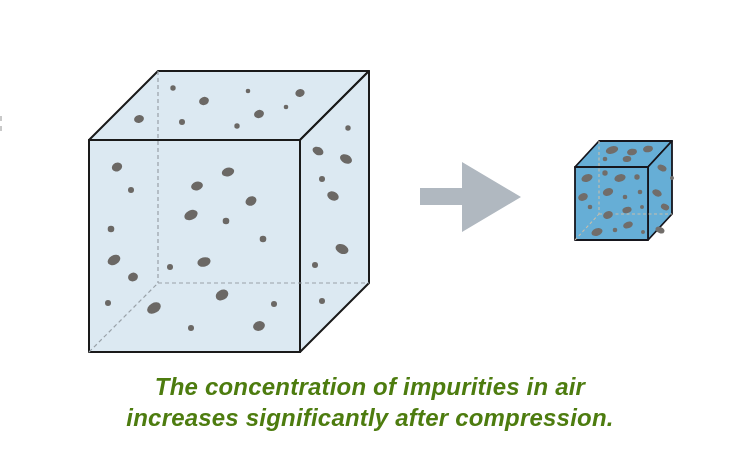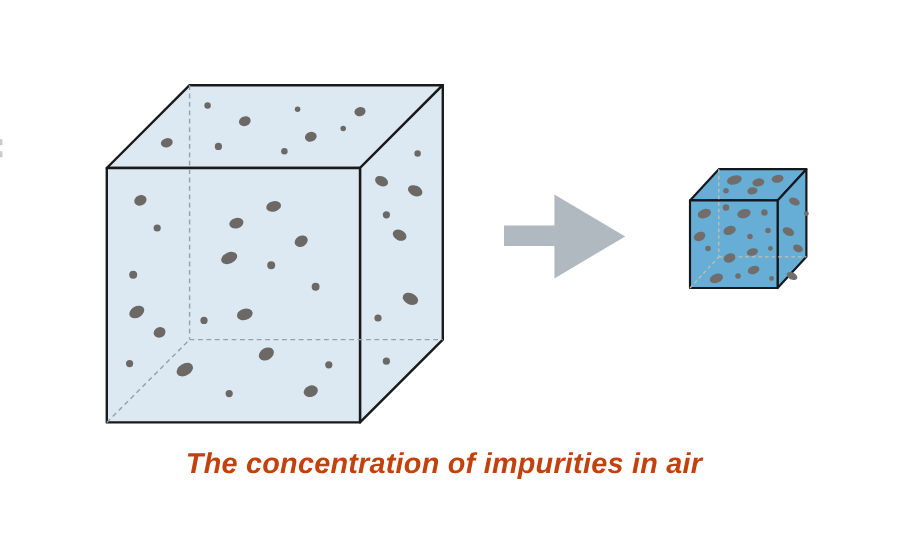--- a/index.html
+++ b/index.html
@@ -98,16 +98,17 @@
       <ellipse cx="627" cy="210" rx="4.7" ry="3" fill="#716d6a" transform="rotate(-15 627 210)"></ellipse>
       <ellipse cx="642" cy="207" rx="2" ry="2" fill="#716d6a" transform="rotate(0 642 207)"></ellipse>
       <ellipse cx="597" cy="232" rx="5.7" ry="3.7" fill="#716d6a" transform="rotate(-20 597 232)"></ellipse>
       <ellipse cx="615" cy="230" rx="2.3" ry="2.3" fill="#716d6a" transform="rotate(0 615 230)"></ellipse>
       <ellipse cx="628" cy="225" rx="5" ry="3.3" fill="#716d6a" transform="rotate(-20 628 225)"></ellipse>
       <ellipse cx="643" cy="232" rx="2" ry="2" fill="#716d6a" transform="rotate(0 643 232)"></ellipse>
       <polygon points="420,188 462,188 462,162 521,197 462,232 462,205 420,205" fill="#b0b8c0"></polygon>
       <rect x="0" y="116" width="2" height="5" fill="#c9c9c9"></rect>
       <rect x="0" y="126" width="2" height="5" fill="#c9c9c9"></rect>
     </svg>
-  <div class="caption" style="color: #c2410c;">
+  <div class="caption" style="color: #4d7c0f;">
     <div>The concentration of impurities in air</div>
+    <div>increases significantly after compression.</div>
   </div>
 </div>
 
 </body></html>

